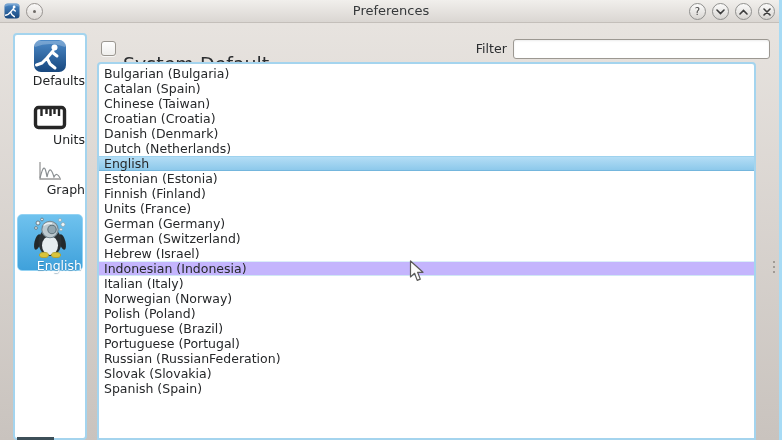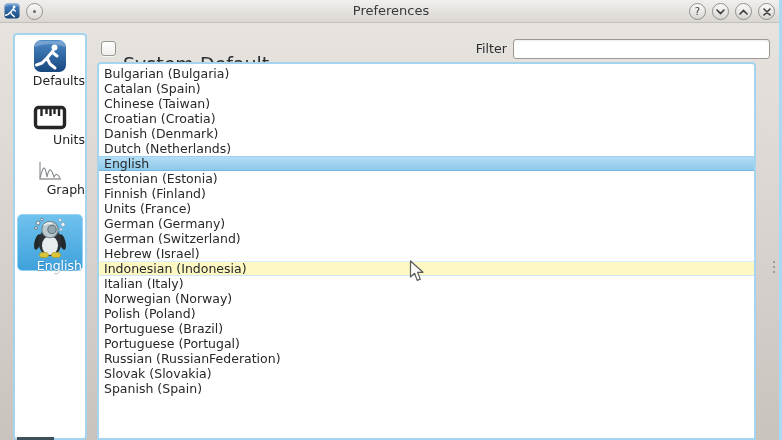--- a/index.html
+++ b/index.html
@@ -74,21 +74,21 @@
     position:absolute;left:97px;top:62px;width:659px;height:378px;
     background:#ffffff;border:2px solid #A4D4EE;border-radius:4px 4px 0 0;
     box-sizing:border-box;overflow:hidden;padding-top:2px;
   }
   .row{height:15px;line-height:15px;font-size:12.5px;padding-left:5px;color:#26282a;white-space:nowrap;}
   .row.selected{
     background:linear-gradient(#B7DFF6,#8AC7EA);
     box-shadow:inset 0 1px 0 #9ED2EE, inset 0 -1px 0 #74B6DD;
   }
   .row.hover{
-    background:#fef9c3;
+    background:#c4b5fd;
     box-shadow:inset 0 1px 0 #DCEEF9, inset 0 -1px 0 #CFE7F5;
   }
   
   .cursor{position:absolute;left:409px;top:260px;pointer-events:none;}
   .edge-strip{position:absolute;right:0;top:0;width:3px;height:440px;background:#A7DBF5;}
   .grip{position:absolute;left:773px;top:261px;width:3px;height:13px;}
   .grip i{display:block;width:2px;height:2px;border-radius:50%;background:#8f8983;margin:0 0 3px 0;}
   .dark-strip{position:absolute;left:17px;top:437px;width:37px;height:3px;background:#3D4F58;}
 </style>
 </head>

